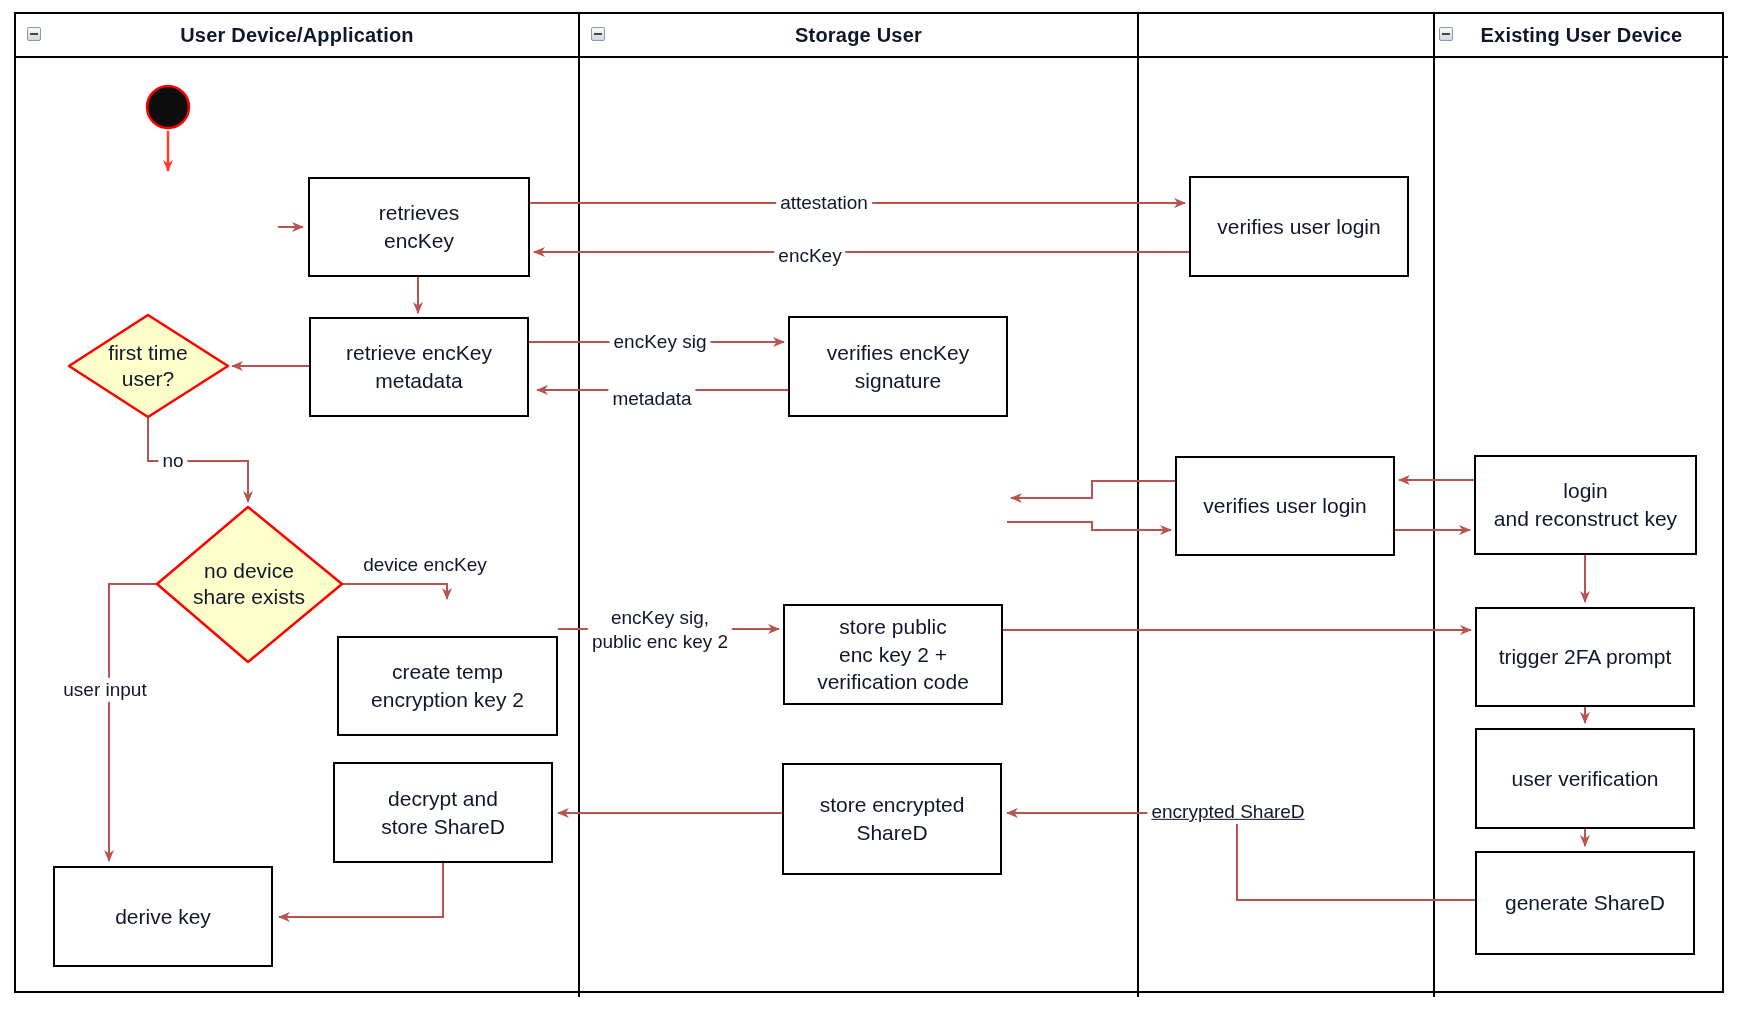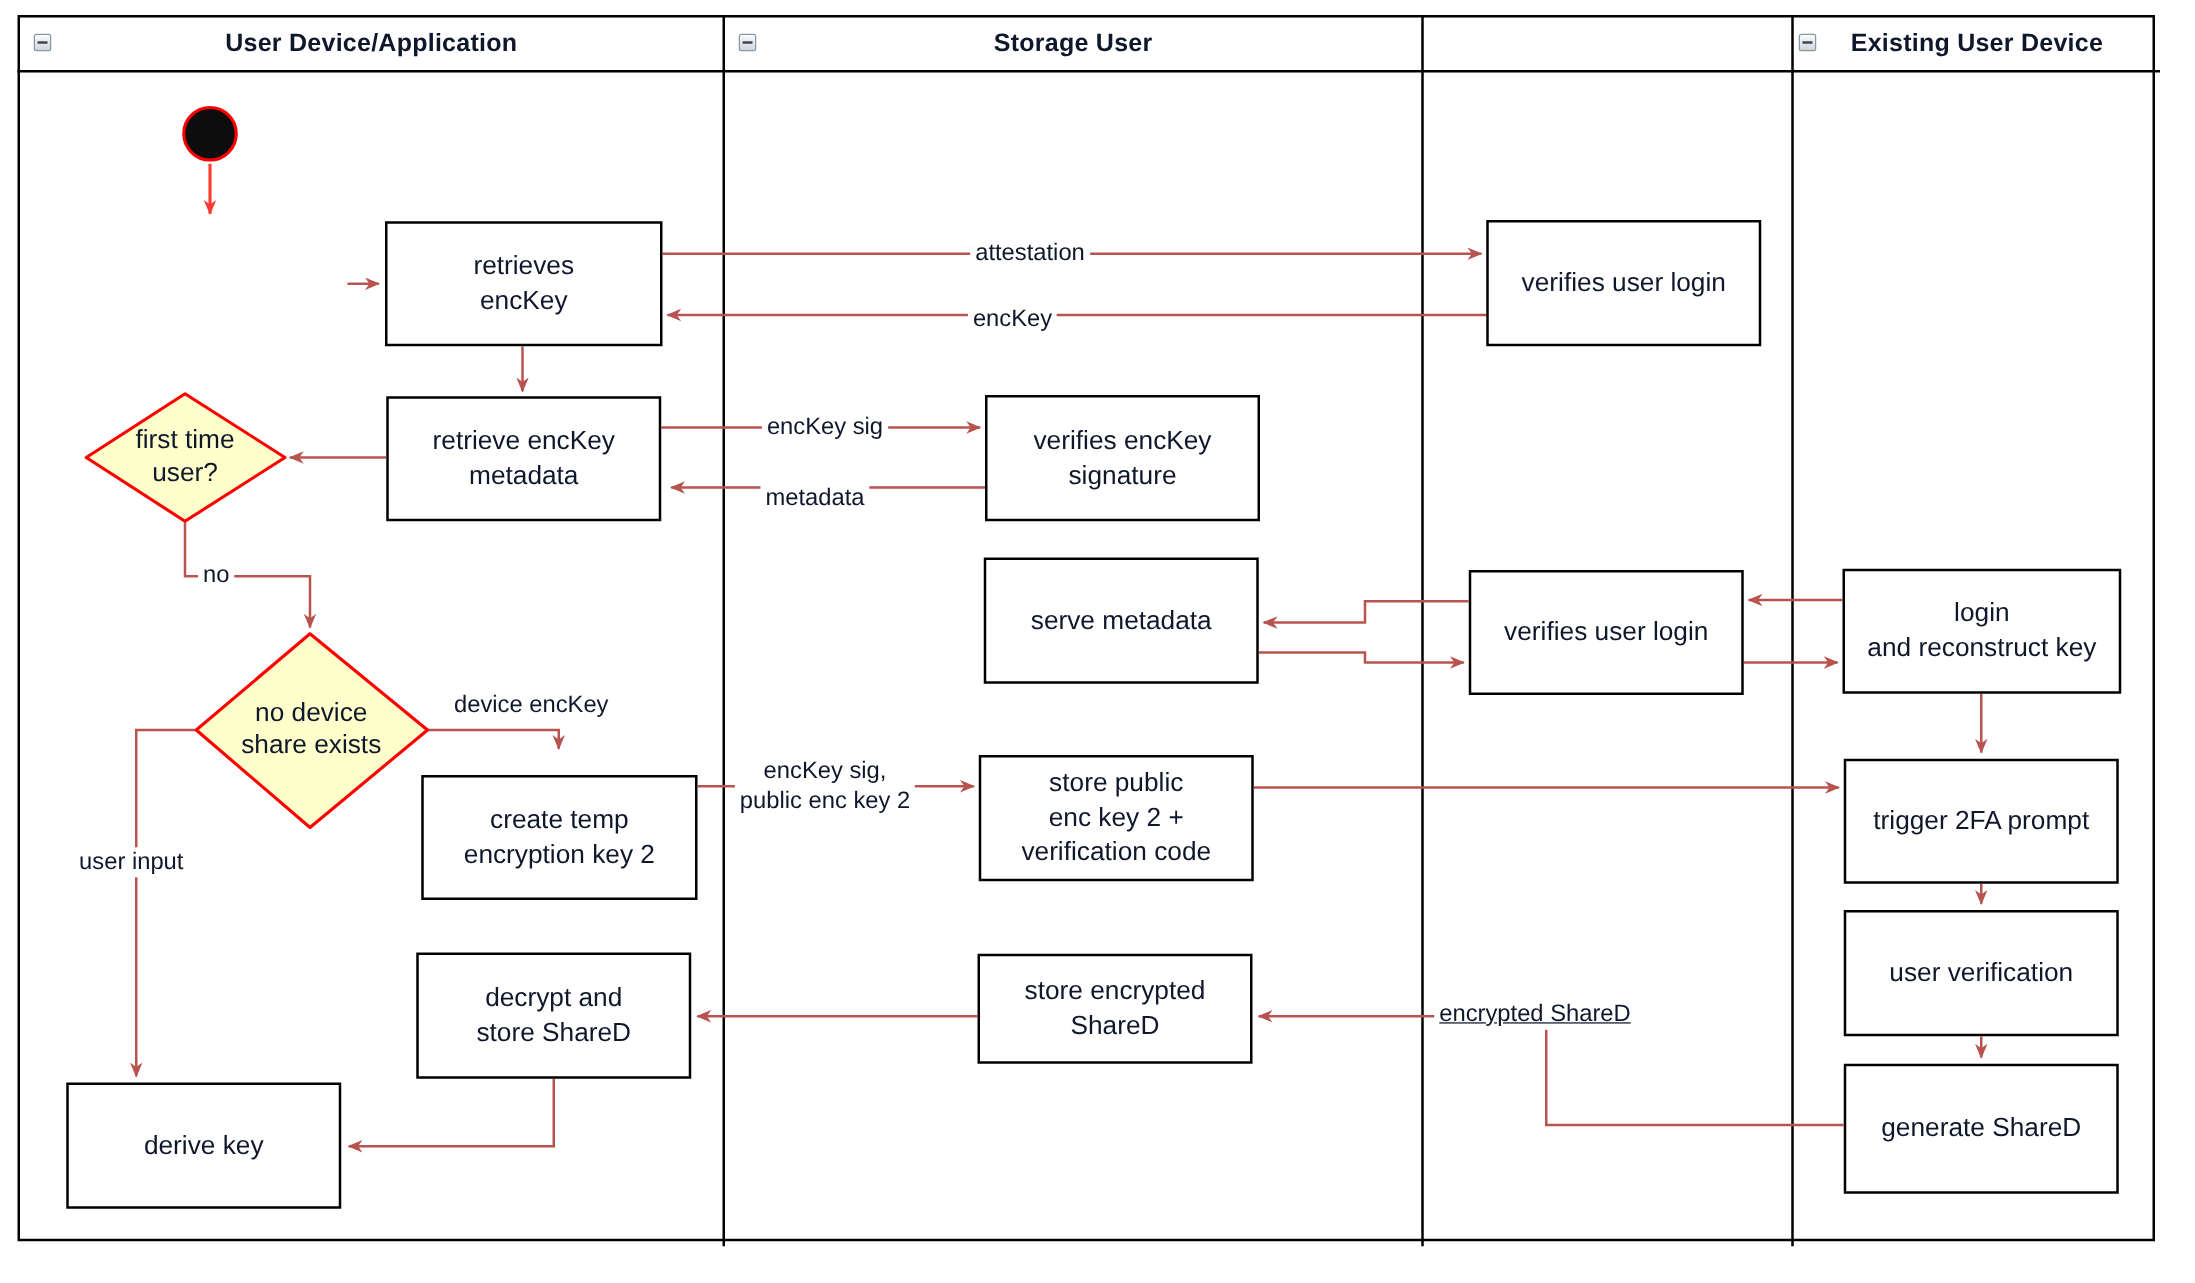--- a/index.html
+++ b/index.html
@@ -125,49 +125,46 @@
     <div class="node-label">verifies user login</div>
     </div>
   <div class="node" style="left:309px;top:317px;width:220px;height:100px;">
     <div class="node-label">retrieve encKey
 metadata</div>
     </div>
   <div class="node" style="left:788px;top:316px;width:220px;height:101px;">
     <div class="node-label">verifies encKey
 signature</div>
     </div>
-  <div class="node" style="left:787px;top:446px;width:220px;height:101px;">
-    <div class="node-label">serve metadata</div>
-    </div>
   <div class="node" style="left:1175px;top:456px;width:220px;height:100px;">
     <div class="node-label">verifies user login</div>
     </div>
   <div class="node" style="left:1474px;top:455px;width:223px;height:100px;">
     <div class="node-label">login
 and reconstruct key</div>
     </div>
-  <div class="node" style="left:337px;top:620px;width:221px;height:100px;">
+  <div class="node" style="left:337px;top:636px;width:221px;height:100px;">
     <div class="node-label">create temp
 encryption key 2</div>
     </div>
   <div class="node" style="left:783px;top:604px;width:220px;height:101px;">
     <div class="node-label">store public
 enc key 2 +
 verification code</div>
     </div>
   <div class="node" style="left:1475px;top:607px;width:220px;height:100px;">
     <div class="node-label">trigger 2FA prompt</div>
     </div>
   <div class="node" style="left:1475px;top:728px;width:220px;height:101px;">
     <div class="node-label">user verification</div>
     </div>
   <div class="node" style="left:1475px;top:851px;width:220px;height:104px;">
     <div class="node-label">generate ShareD</div>
     </div>
-  <div class="node" style="left:782px;top:763px;width:220px;height:88px;">
+  <div class="node" style="left:782px;top:763px;width:220px;height:112px;">
     <div class="node-label">store encrypted
 ShareD</div>
     </div>
   <div class="node" style="left:333px;top:762px;width:220px;height:101px;">
     <div class="node-label">decrypt and
 store ShareD</div>
     </div>
   <div class="node" style="left:53px;top:866px;width:220px;height:101px;">
     <div class="node-label">derive key</div>
     </div>

